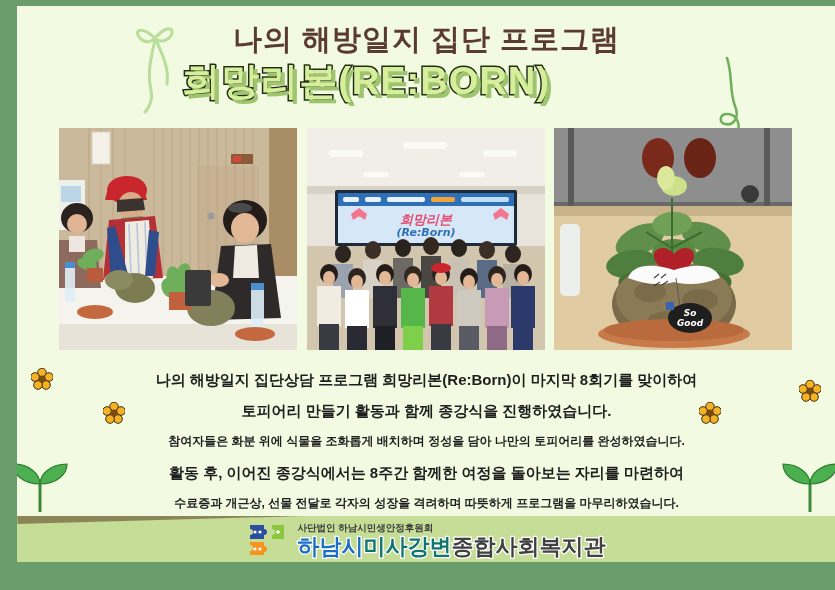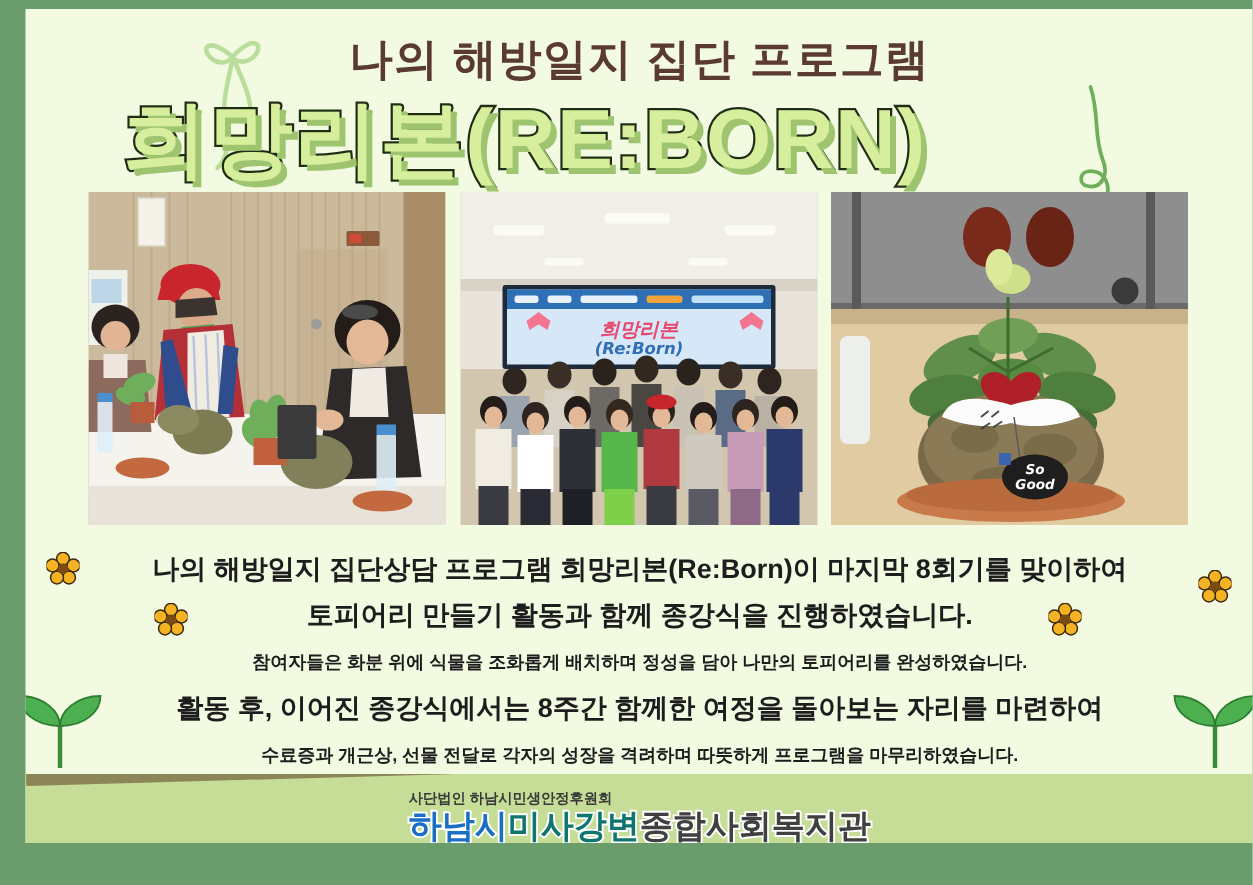--- a/index.html
+++ b/index.html
@@ -20,22 +20,22 @@
   }
 
   
   .title-area{position:absolute;left:0;top:0;width:819px;height:118px;}
   .subtitle{
     position:absolute;left:0;top:14px;width:819px;text-align:center;
     font-size:29px;font-weight:bold;color:#5a3a32;letter-spacing:1px;
     white-space:nowrap;
   }
   .maintitle{
-    position:absolute;left:0;top:50px;width:666px;text-align:center;
-    font-size:56px;font-weight:bold;letter-spacing:1px;white-space:nowrap;
+    position:absolute;left:16px;top:50px;width:666px;text-align:center;
+    font-size:38px;font-weight:bold;letter-spacing:1px;white-space:nowrap;
     color:#d7ef9c;
     -webkit-text-stroke:3px #1f2d14;
     paint-order:stroke fill;
     text-shadow:4px 4px 0 #9ec46f;
   }
 
   
   .ribbon-left{position:absolute;left:108px;top:6px;width:60px;height:105px;}
   .ribbon-right{position:absolute;left:690px;top:48px;width:56px;height:88px;}
 
@@ -49,42 +49,42 @@
   .photo.p2{left:290px;}
   .photo.p3{left:537px;}
   .photo svg{display:block;width:238px;height:222px;}
 
   
   .body-text{
     position:absolute;left:0;top:358px;width:819px;height:160px;
   }
   .bline{
     width:819px;text-align:center;
-    font-size:18px;font-weight:bold;color:#1d1d1d;
+    font-size:15px;font-weight:bold;color:#1d1d1d;
     line-height:31px;white-space:nowrap;
   }
   .bline.l3,.bline.l5{font-size:12px;}
 
   .deco{position:absolute;}
   .flower{width:22px;height:22px;}
   .sprout{width:58px;height:56px;}
 
   
   .footer{
     position:absolute;left:0;bottom:0;width:819px;height:46px;
     background:#c5dd96;overflow:hidden;
   }
   .footer-diag{
     position:absolute;left:0;top:-30px;width:819px;height:38px;
     background:#8c8558;
     transform:rotate(-1.6deg);transform-origin:left center;
   }
   .logo-wrap{
     position:absolute;left:0;top:2px;width:819px;height:44px;
-    display:flex;align-items:center;justify-content:center;gap:8px;flex-direction:column;
+    display:flex;align-items:center;justify-content:center;gap:8px;
   }
   .puzzle{width:42px;height:34px;}
   .logo-text{display:flex;flex-direction:column;justify-content:center;}
   .logo-small{
     font-size:9.5px;font-weight:bold;color:#3a3a3a;letter-spacing:0px;
     margin-bottom:1px;white-space:nowrap;
   }
   .logo-main{
     font-size:22px;font-weight:bold;white-space:nowrap;line-height:1;
     letter-spacing:0px;

